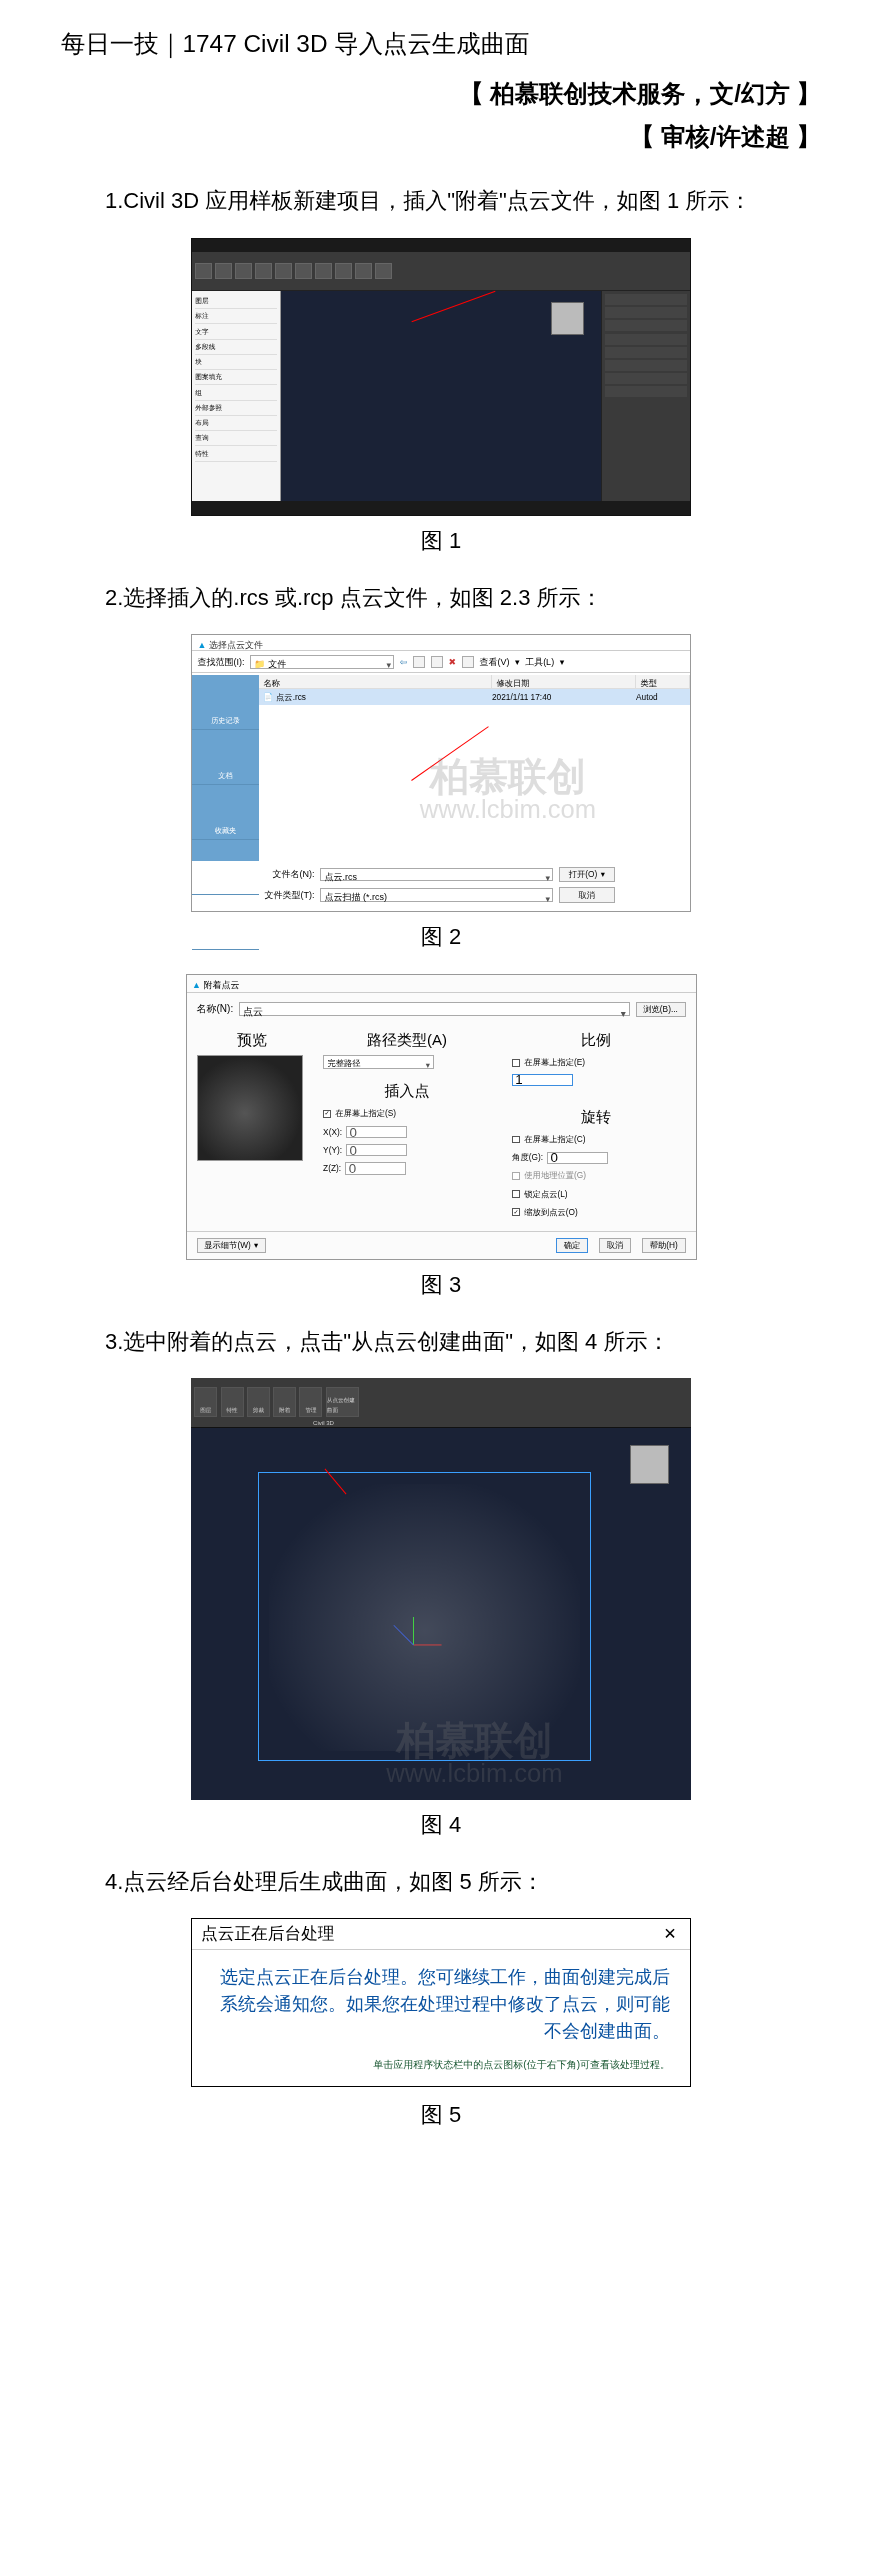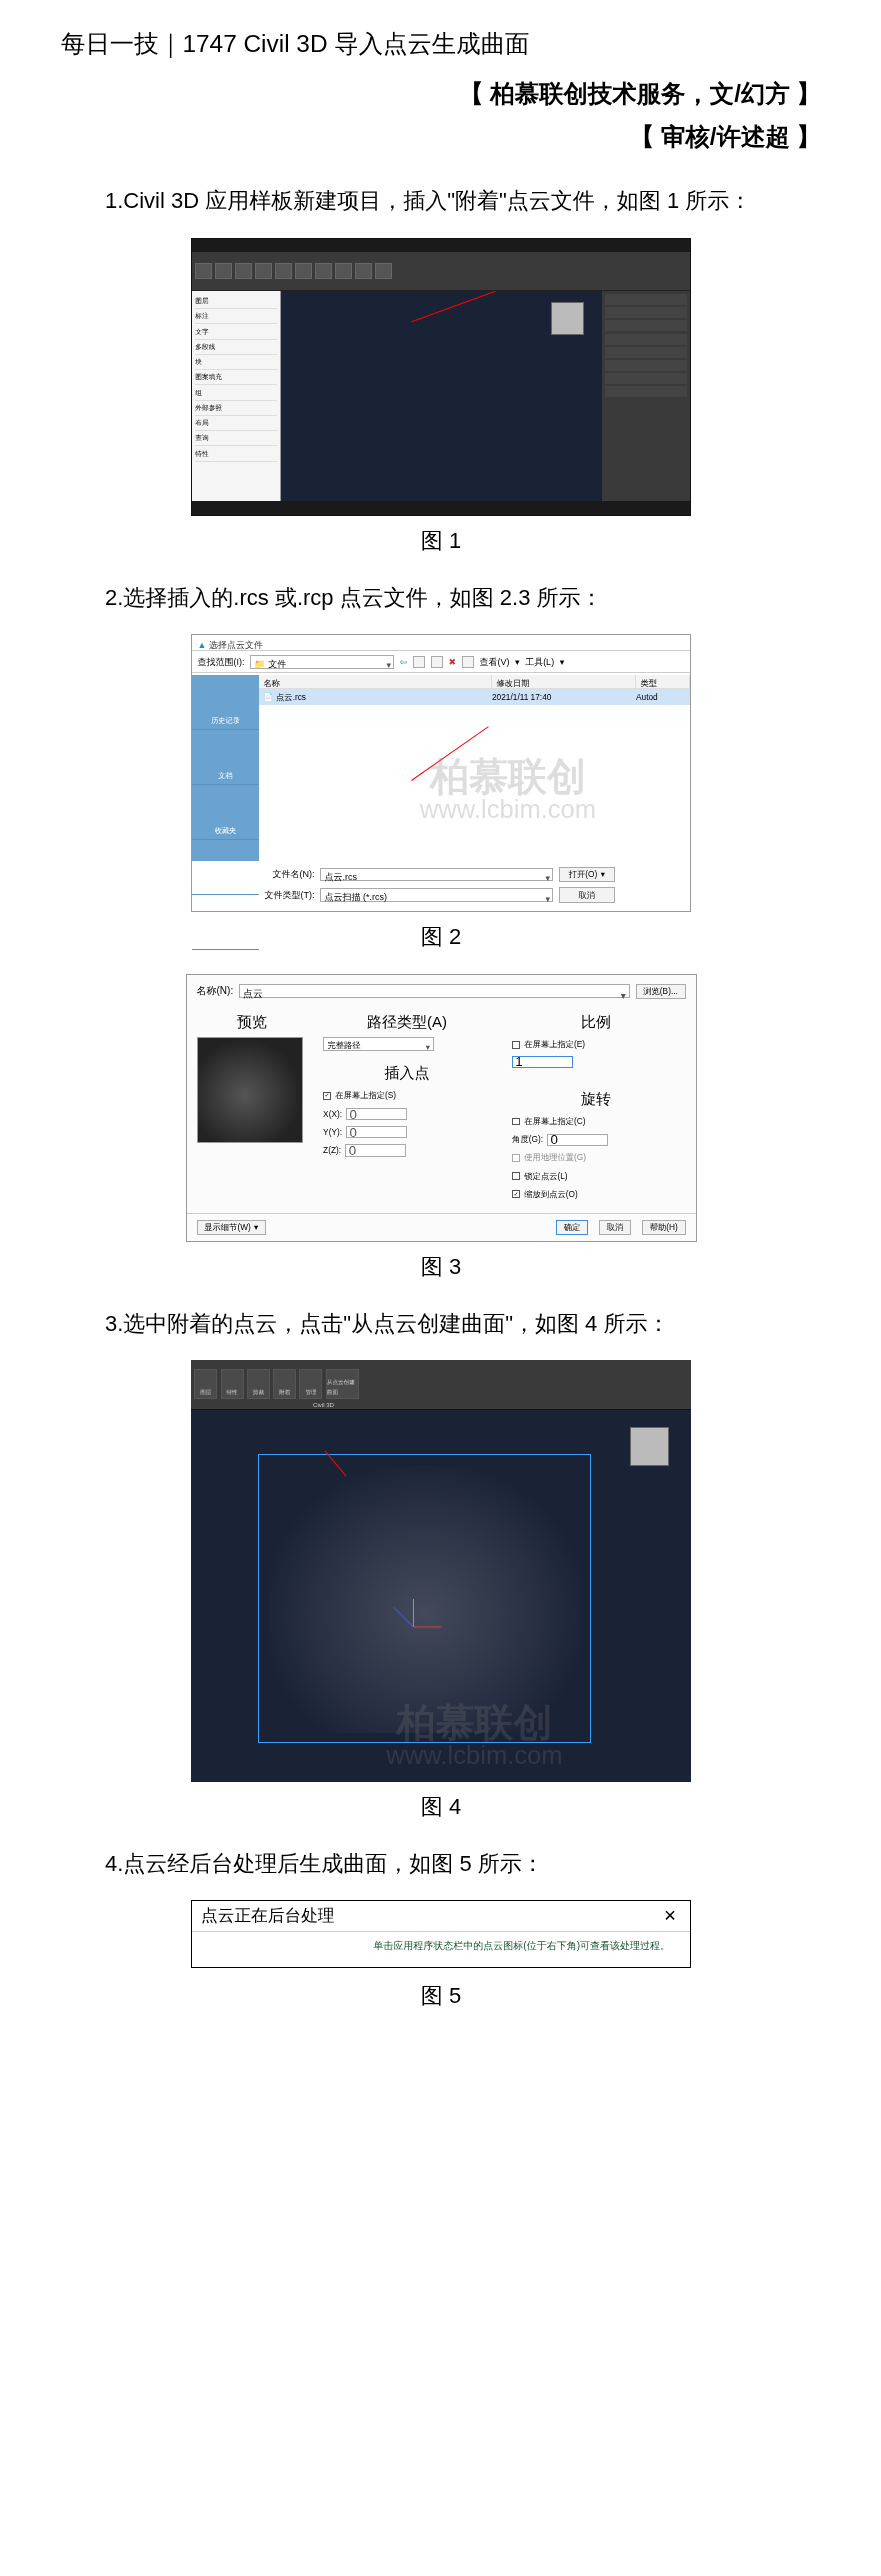--- a/index.html
+++ b/index.html
@@ -273,20 +273,24 @@
         <div class="combo">点云扫描 (*.rcs)</div>
         <div class="btn">取消</div>
       </div>
     </div>
   </div>
 </div>
 <div class="cap">图 2</div>
 
 <div class="figwrap">
   <div class="fig3">
+    <div class="dtitle">
+      <span style="color:#0696d7">▲</span>
+      <span>附着点云</span>
+    </div>
     <div class="pad">
       <div class="row1">
         <span>名称(N):</span>
         <div class="combo">点云</div>
         <div class="btn">浏览(B)...</div>
       </div>
       <div class="cols">
         <div class="preview">
           <div class="grplabel">预览</div>
           <div class="pvbox"></div>
@@ -392,17 +396,18 @@
 <div class="cap">图 4</div>
 
 <div class="para">4.点云经后台处理后生成曲面，如图 5 所示：</div>
 
 <div class="figwrap">
   <div class="fig5">
     <div class="dtitle">
       <span>点云正在后台处理</span>
       <span class="x">✕</span>
     </div>
+    <div class="msg">选定点云正在后台处理。您可继续工作，曲面创建完成后系统会通知您。如果您在处理过程中修改了点云，则可能不会创建曲面。</div>
     <div class="note">单击应用程序状态栏中的点云图标(位于右下角)可查看该处理过程。</div>
   </div>
 </div>
 <div class="cap">图 5</div>
 
 
 </body></html>

